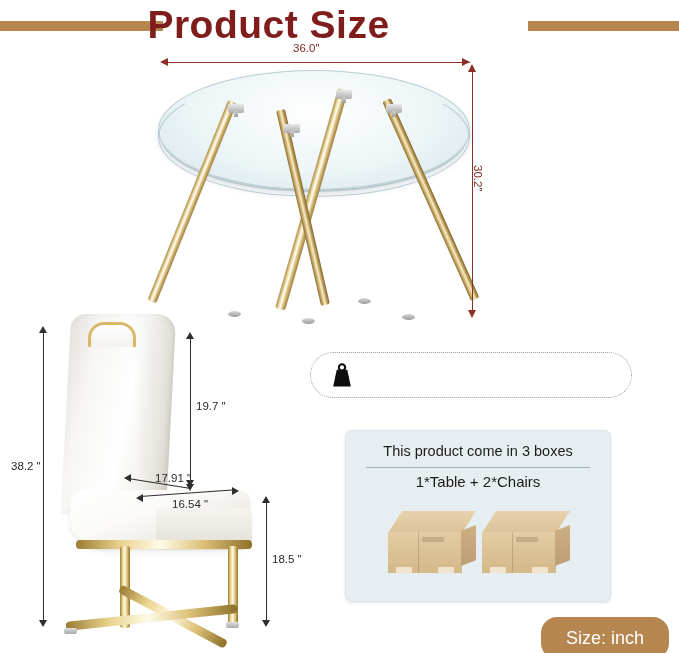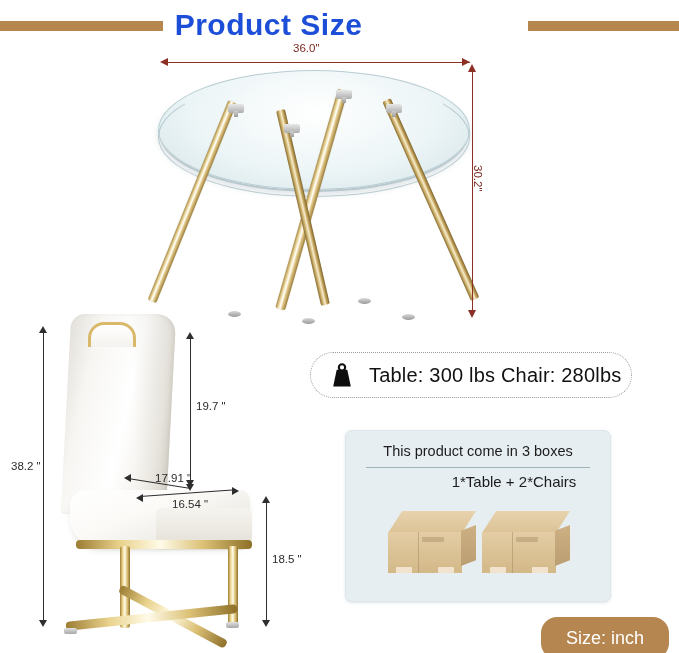--- a/index.html
+++ b/index.html
@@ -6,21 +6,21 @@
   body{width:679px;height:653px;position:relative;overflow:hidden;
        font-family:"Liberation Sans","DejaVu Sans",sans-serif;color:#1a1a1a;}
   .abs{position:absolute;}
 
   
   #header{left:0;top:0;width:679px;height:50px;}
   .gold-bar{position:absolute;top:21px;height:10px;background:#b5874e;}
   #gold-bar-left{left:0;width:163px;}
   #gold-bar-right{left:528px;width:151px;}
   #page-title{position:absolute;left:0;top:0;width:537px;text-align:center;
-      font-size:30px;font-weight:bold;letter-spacing:.5px;color:#1d4ed8;line-height:50px;
+      font-size:39px;font-weight:bold;letter-spacing:.5px;color:#7f1d1d;line-height:50px;
       font-family:"Liberation Sans","DejaVu Sans",sans-serif;}
 
   
   .dim-red{background:#8c2f25;}
   .dim-gray{background:#2e2e2e;}
   .dim-label{position:absolute;font-size:11.5px;color:#2b2b2b;white-space:nowrap;}
   .dim-label.red{color:#7c2a22;}
   .hline{position:absolute;height:1px;}
   .vline{position:absolute;width:1px;}
   .arrow{position:absolute;width:0;height:0;}
@@ -84,21 +84,21 @@
   #weight-text{font-size:20px;color:#111;letter-spacing:.2px;white-space:nowrap;}
 
   
   #boxes-panel{left:345px;top:430px;width:264px;height:170px;
       background:#e6eef2;border-radius:7px;border:1px solid #dde6ea;
       box-shadow:0 1px 3px rgba(130,150,160,.25);}
   #boxes-heading{position:absolute;left:0;top:12px;width:100%;text-align:center;
       font-size:14.5px;color:#1c1c1c;}
   #boxes-divider{position:absolute;left:20px;top:36px;width:224px;height:1px;background:#9fb2ba;}
   #boxes-subheading{position:absolute;left:0;top:42px;width:100%;text-align:center;
-      font-size:15px;color:#1c1c1c;margin-left:36px;}
+      font-size:15px;color:#1c1c1c;}
   .carton{position:absolute;width:88px;height:62px;}
   .carton-top{position:absolute;left:0;top:0;width:88px;height:22px;
       background:linear-gradient(180deg,#e8d3ae,#dcc296);
       clip-path:polygon(16% 0%,100% 0%,84% 100%,0% 100%);}
   .carton-front{position:absolute;left:0;top:21px;width:74px;height:41px;
       background:linear-gradient(180deg,#e4cda4,#d3b888);}
   .carton-side{position:absolute;left:73px;top:14px;width:15px;height:41px;
       background:linear-gradient(180deg,#cdb184,#bb9e71);
       clip-path:polygon(0% 14%,100% 0%,100% 86%,0% 100%);}
   .carton-seam{position:absolute;left:30px;top:21px;width:1px;height:41px;background:rgba(155,128,88,.45);}
@@ -203,21 +203,20 @@
   <div class="arrow" style="left:262px;top:620px;border-left:4px solid transparent;border-right:4px solid transparent;border-top:7px solid #2e2e2e;"></div>
   <div class="dim-label" style="left:272px;top:553px;">18.5 "</div>
 </div>
 
 <div class="abs" id="weight-box">
   <span style="flex:0 0 auto;line-height:0;">
     <svg width="30" height="30" viewBox="0 0 30 30" aria-hidden="true">
       <path d="M15 3.2a4.2 4.2 0 0 0-4.2 4.2c0 .9.3 1.7.8 2.4h-1.9L6.2 26.5h17.6L20.3 9.8h-1.9c.5-.7.8-1.5.8-2.4A4.2 4.2 0 0 0 15 3.2zm0 2.1a2.1 2.1 0 1 1 0 4.2 2.1 2.1 0 0 1 0-4.2z" fill="#0d0d0d"></path>
     </svg>
   </span>
-  <span id="weight-text">Table: 300 lbs  Chair: 280lbs</span>
 </div>
 
 <div class="abs" id="boxes-panel">
   <div id="boxes-heading">This product come in 3 boxes</div>
   <div id="boxes-divider"></div>
   <div id="boxes-subheading">1*Table + 2*Chairs</div>
 
   <div class="carton" style="left:42px;top:80px;">
     <div class="carton-top"></div>
     <div class="carton-front"></div>

